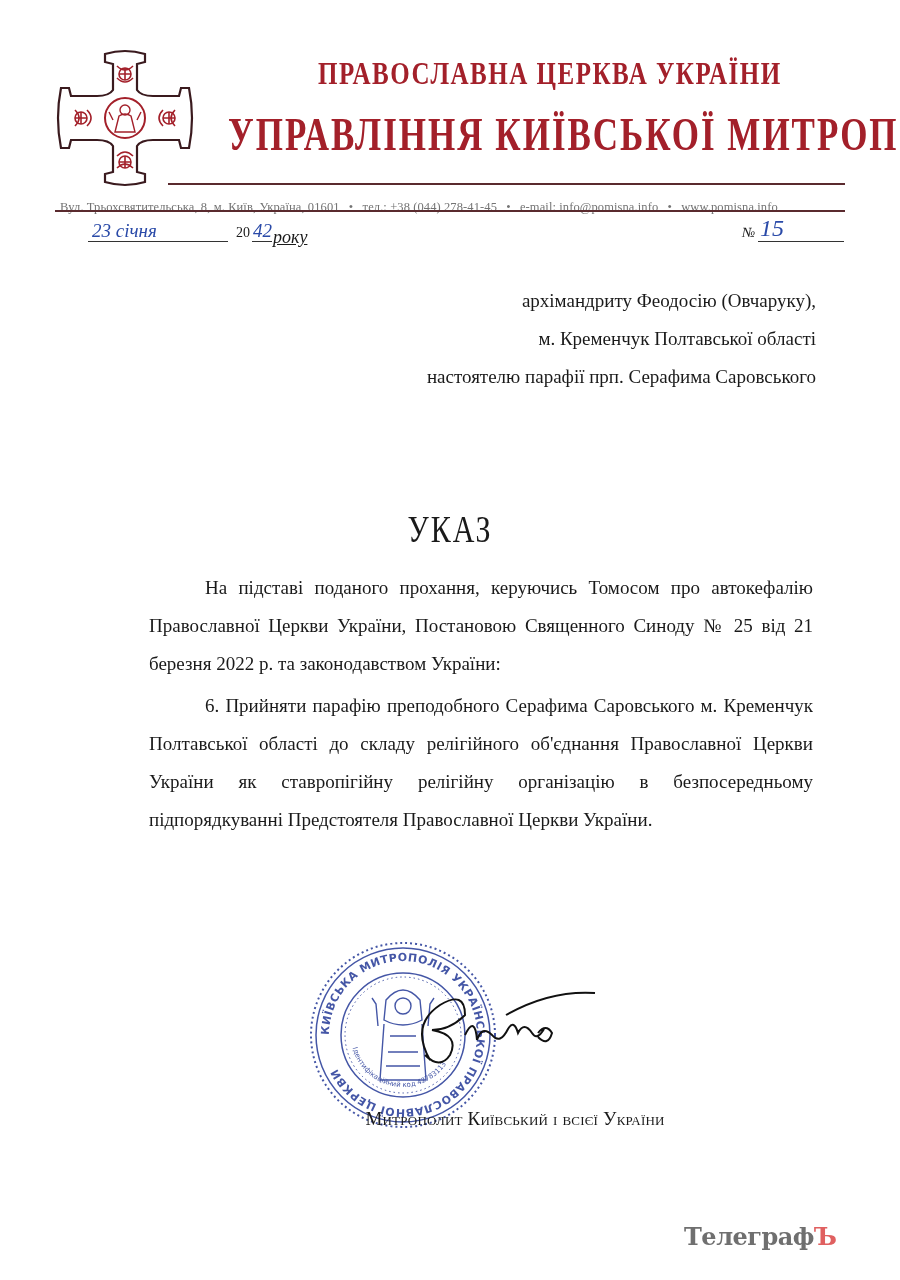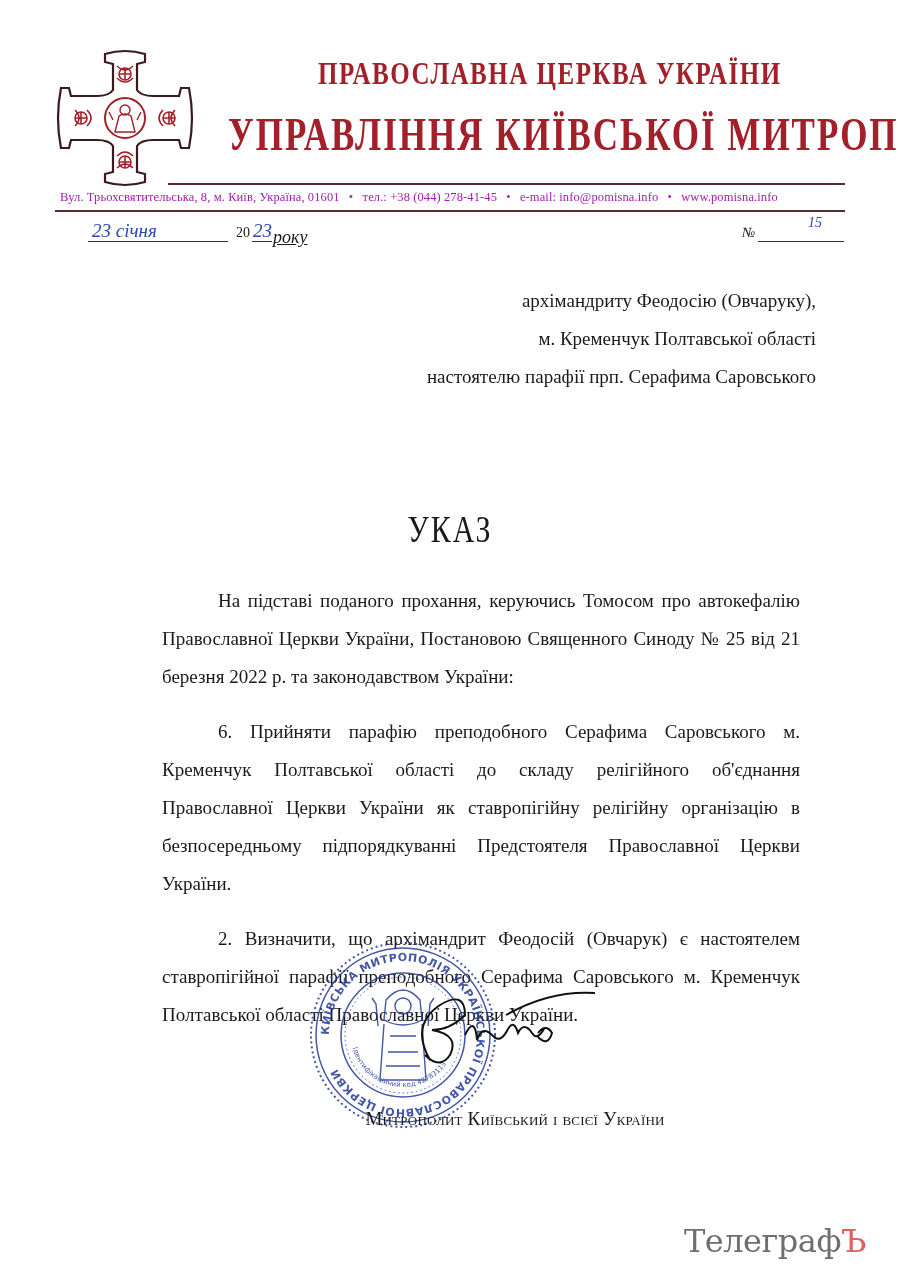--- a/index.html
+++ b/index.html
@@ -16,57 +16,57 @@
     color: #a3202a; font-size: 25px; letter-spacing: 1.5px; transform: scaleY(1.25); transform-origin: left top;
   }
   .org-line2 {
     left: 228px; top: 110px; font-family: "Liberation Serif", serif; font-weight: bold;
     color: #a3202a; font-size: 35px; letter-spacing: 2px; transform: scaleY(1.3); transform-origin: left top; white-space: nowrap;
   }
   .rule { height: 2px; background: #5a2a2e; }
   #rule-top { left: 168px; top: 183px; width: 677px; }
   #rule-bottom { left: 55px; top: 210px; width: 790px; }
   .contact {
-    left: 60px; top: 190px; font-size: 12.5px; color: #a21caf; white-space: nowrap; letter-spacing: 0.1px;
+    left: 60px; top: 200px; font-size: 12.5px; color: #737373; white-space: nowrap; letter-spacing: 0.1px;
   }
   .contact .dot { margin: 0 6px; }
 
   
   .hand { font-family: Liberation Serif, serif; font-style: italic; color: #2a4aa8; }
   #date-day { left: 92px; top: 220px; font-size: 19px; }
   #date-line { left: 88px; top: 241px; width: 140px; height: 1px; background: #333; }
   #year-prefix { left: 236px; top: 225px; font-size: 14px; }
   #year-hand { left: 253px; top: 220px; font-size: 19px; }
   #year-line { left: 252px; top: 241px; width: 20px; height: 1px; background: #333; }
   #year-suffix { left: 273px; top: 227px; font-size: 18px; font-style: italic; text-decoration: underline; }
   #num-label { left: 742px; top: 225px; font-size: 14px; font-style: italic; }
-  #num-hand { left: 808px; top: 215px; font-size: 14px; }
+  #num-hand { left: 760px; top: 215px; font-size: 24px; }
   #num-line { left: 758px; top: 241px; width: 86px; height: 1px; background: #333; }
 
   
   .addressee { right: 84px; top: 282px; text-align: right; font-size: 19px; line-height: 38px; margin-left: 12px; }
   .addressee div { white-space: nowrap; }
 
   
   .title { left: 0; width: 900px; top: 512px; text-align: center; font-size: 30px; letter-spacing: 2px; transform: scaleY(1.25); }
 
   
   .body-text { left: 145px; width: 672px; top: 565px; font-size: 19px; line-height: 38px; text-align: justify; }
-  .body-text p { margin: 17px; text-indent: 56px; }
+  .body-text p { margin: 4px; text-indent: 56px; }
   .body-text p + p { margin-top: 0; }
 
   
   #stamp { left: 308px; top: 940px; width: 190px; height: 190px; opacity: 0.88; }
   #signature { left: 410px; top: 985px; width: 190px; height: 90px; }
 
   
   .sig-block { left: 290px; width: 450px; top: 1100px; text-align: center; font-size: 19px; line-height: 38px; font-variant: small-caps; letter-spacing: 0.2px; }
 
   
-  .watermark { left: 684px; top: 1222px; font-family: "DejaVu Serif", serif; font-weight: normal; font-size: 32px; color: #6f6f6f; letter-spacing: -0.5px; }
+  .watermark { left: 684px; top: 1222px; font-family: "DejaVu Serif", serif; font-weight: bold; font-size: 24px; color: #6f6f6f; letter-spacing: -0.5px; }
   .watermark .red { color: #e06060; }
 </style>
 </head>
 <body>
 
 <svg id="cross" class="abs" viewBox="0 0 140 140">
   <g fill="none" stroke="#3a1a1e" stroke-width="2">
     <path d="M52 8 h36 v6 h-6 v30 h30 v-6 h6 v36 ... " stroke="none"></path>
   </g>
   <g fill="#ffffff" stroke="#3a1a1e" stroke-width="2.2">
@@ -99,39 +99,38 @@
   <span class="dot">•</span>
   <span>e-mail: info@pomisna.info</span>
   <span class="dot">•</span>
   <span>www.pomisna.info</span>
 </div>
 <div id="rule-bottom" class="abs rule"></div>
 
 <div id="date-day" class="abs hand">23 січня</div>
 <div id="date-line" class="abs"></div>
 <div id="year-prefix" class="abs">20</div>
-<div id="year-hand" class="abs hand">23</div>
+<div id="year-hand" class="abs hand">42</div>
 <div id="year-line" class="abs"></div>
 <div id="year-suffix" class="abs">року</div>
 <div id="num-label" class="abs">№</div>
 <div id="num-hand" class="abs hand">15</div>
 <div id="num-line" class="abs"></div>
 
 <div class="abs addressee">
   <div>архімандриту Феодосію (Овчаруку),</div>
   <div>м. Кременчук Полтавської області</div>
   <div>настоятелю парафії прп. Серафима Саровського</div>
 </div>
 
 <div class="abs title">УКАЗ</div>
 
 <div class="abs body-text">
   <p>На підставі поданого прохання, керуючись Томосом про автокефалію Православної Церкви України, Постановою Священного Синоду № 25 від 21 березня 2022 р. та законодавством України:</p>
   <p>6. Прийняти парафію преподобного Серафима Саровського м. Кременчук Полтавської області до складу релігійного об'єднання Православної Церкви України як ставропігійну релігійну організацію в безпосередньому підпорядкуванні Предстоятеля Православної Церкви України.</p>
-  <p>2. Визначити, що архімандрит Феодосій (Овчарук) є настоятелем ставропігійної парафії преподобного Серафима Саровського м. Кременчук Полтавської області Православної Церкви України.</p>
 </div>
 
 <svg id="stamp" class="abs" viewBox="0 0 190 190">
   <defs>
     <path id="ringPath" d="M95 95 m-74 0 a74 74 0 1 1 148 0 a74 74 0 1 1 -148 0"></path>
     <path id="innerPath" d="M95 95 m-52 0 a52 52 0 1 0 104 0"></path>
   </defs>
   <g fill="none" stroke="#2b3f9a">
     <circle cx="95" cy="95" r="92" stroke-width="2" stroke-dasharray="2 3"></circle>
     <circle cx="95" cy="95" r="87" stroke-width="1.5"></circle>

